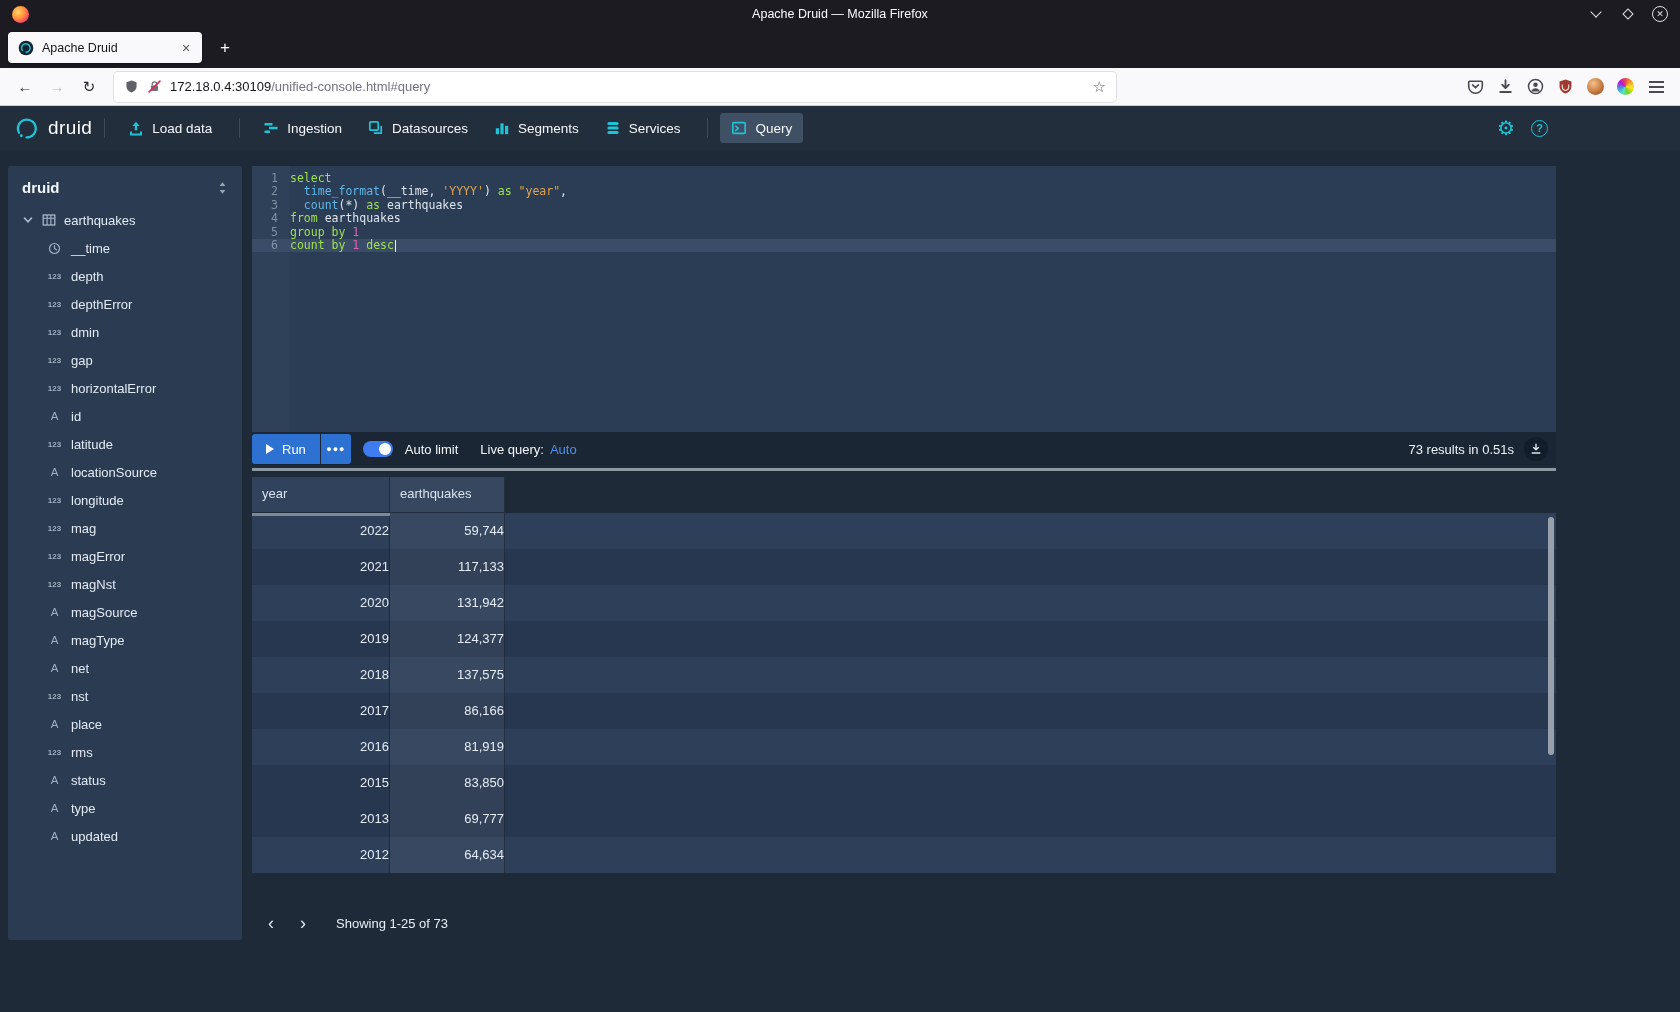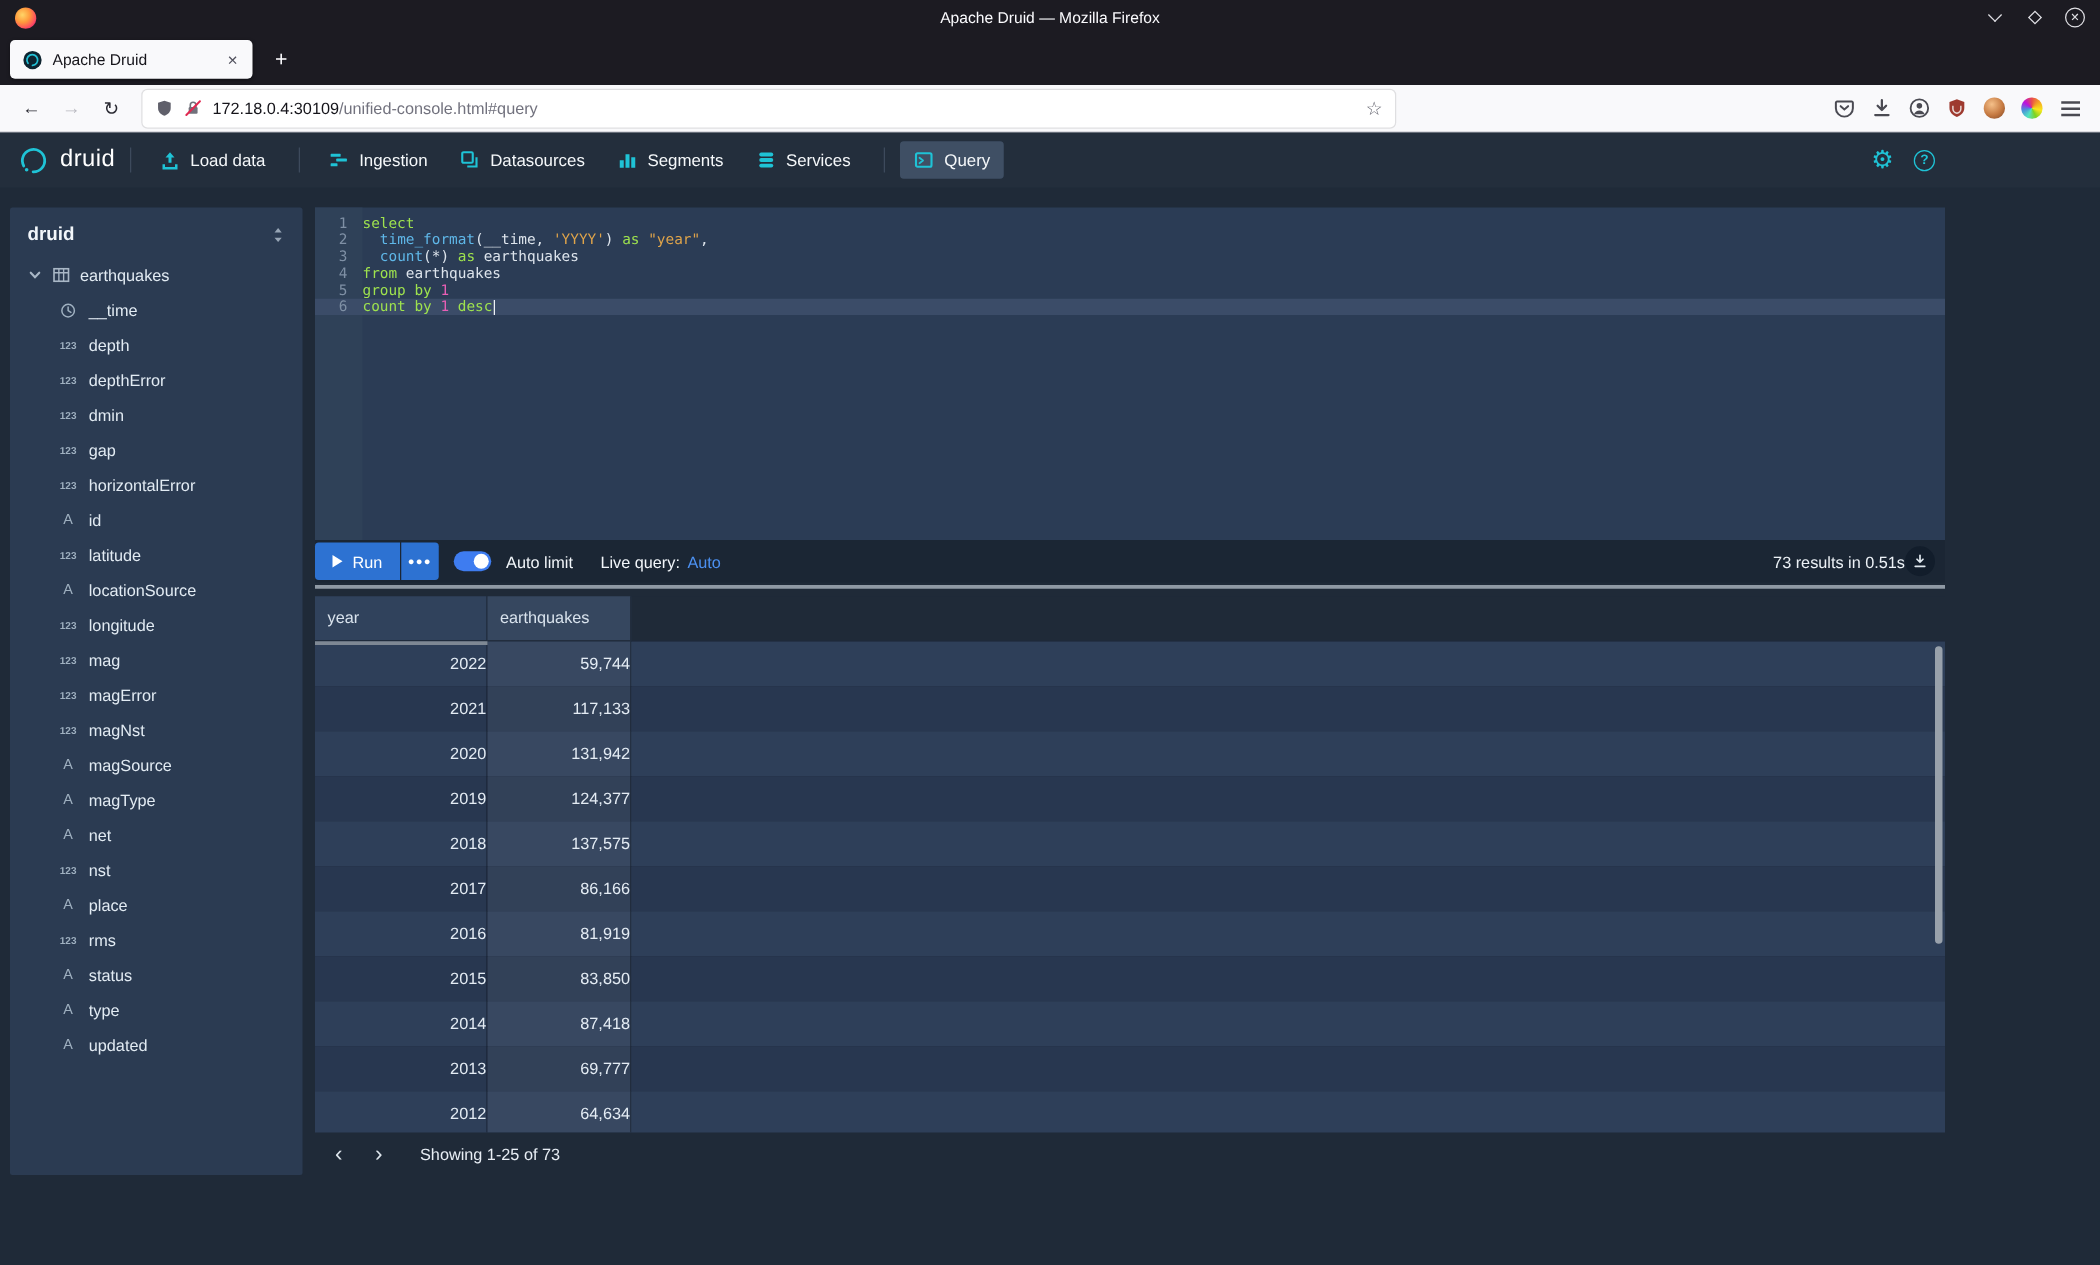--- a/index.html
+++ b/index.html
@@ -107,21 +107,21 @@
   .btn-run { height:30px; margin:2px 0; background:#2d72d2; color:#fff; font-size:13px; display:flex; align-items:center;
     gap:8px; padding:0 14px; border-radius:3px 0 0 3px; cursor:pointer; }
   .play { width:0; height:0; border-left:8px solid #fff; border-top:5px solid transparent; border-bottom:5px solid transparent; }
   .btn-more { height:30px; width:30px; margin:2px 0 2px 1px; background:#2d72d2; color:#fff; display:flex; align-items:center;
     justify-content:center; border-radius:0 3px 3px 0; font-size:9px; letter-spacing:1px; cursor:pointer; }
   .toggle { width:30px; height:16px; border-radius:9px; background:#3e7cf0; position:relative; cursor:pointer; flex:none; }
   .knob { position:absolute; right:2px; top:2px; width:12px; height:12px; border-radius:50%; background:#fff; }
   .rb-label { color:#f2f6fa; font-size:13px; }
   .lq { margin-left:10px; }
   .rb-link { color:#4c90f0; font-size:13px; cursor:pointer; margin-left:-6px; }
-  .rb-right { margin-left:auto; display:flex; align-items:center; color:#edf2f7; font-size:13px; }
+  .rb-right { margin-left:auto; display:flex; align-items:center; gap:10px; color:#edf2f7; font-size:13px; }
   .dl-btn { width:24px; height:24px; border-radius:50%; background:#121d2b; display:flex; align-items:center; justify-content:center; cursor:pointer; }
   .dl-btn svg { width:12px; height:12px; display:block; }
 
   .splitter { height:3px; background:#8f99a4; margin-top:2px; cursor:row-resize; }
 
   
   .results { margin-top:6px; height:429px; position:relative; overflow:hidden; background:#1f2a38; }
   .rt-header { display:flex; height:36px;align-items:flex-end; }
   .rt-h { line-height:36px; padding-left:10px; font-size:13px; color:#d9e3ed; background:#30425c;
     border-right:1px solid rgba(13,20,28,.5); border-bottom:1px solid rgba(13,20,28,.5); cursor:pointer; }
@@ -573,25 +573,20 @@
             <div class="rt-row odd">
               <div class="rt-cell rt-c1">2016</div>
               <div class="rt-cell rt-c2">81,919</div>
               <div class="rt-fill"></div>
             </div>
             <div class="rt-row even">
               <div class="rt-cell rt-c1">2015</div>
               <div class="rt-cell rt-c2">83,850</div>
               <div class="rt-fill"></div>
             </div>
-            <div class="rt-row odd">
-              <div class="rt-cell rt-c1">2014</div>
-              <div class="rt-cell rt-c2">87,418</div>
-              <div class="rt-fill"></div>
-            </div>
             <div class="rt-row even">
               <div class="rt-cell rt-c1">2013</div>
               <div class="rt-cell rt-c2">69,777</div>
               <div class="rt-fill"></div>
             </div>
             <div class="rt-row odd">
               <div class="rt-cell rt-c1">2012</div>
               <div class="rt-cell rt-c2">64,634</div>
               <div class="rt-fill"></div>
             </div>

